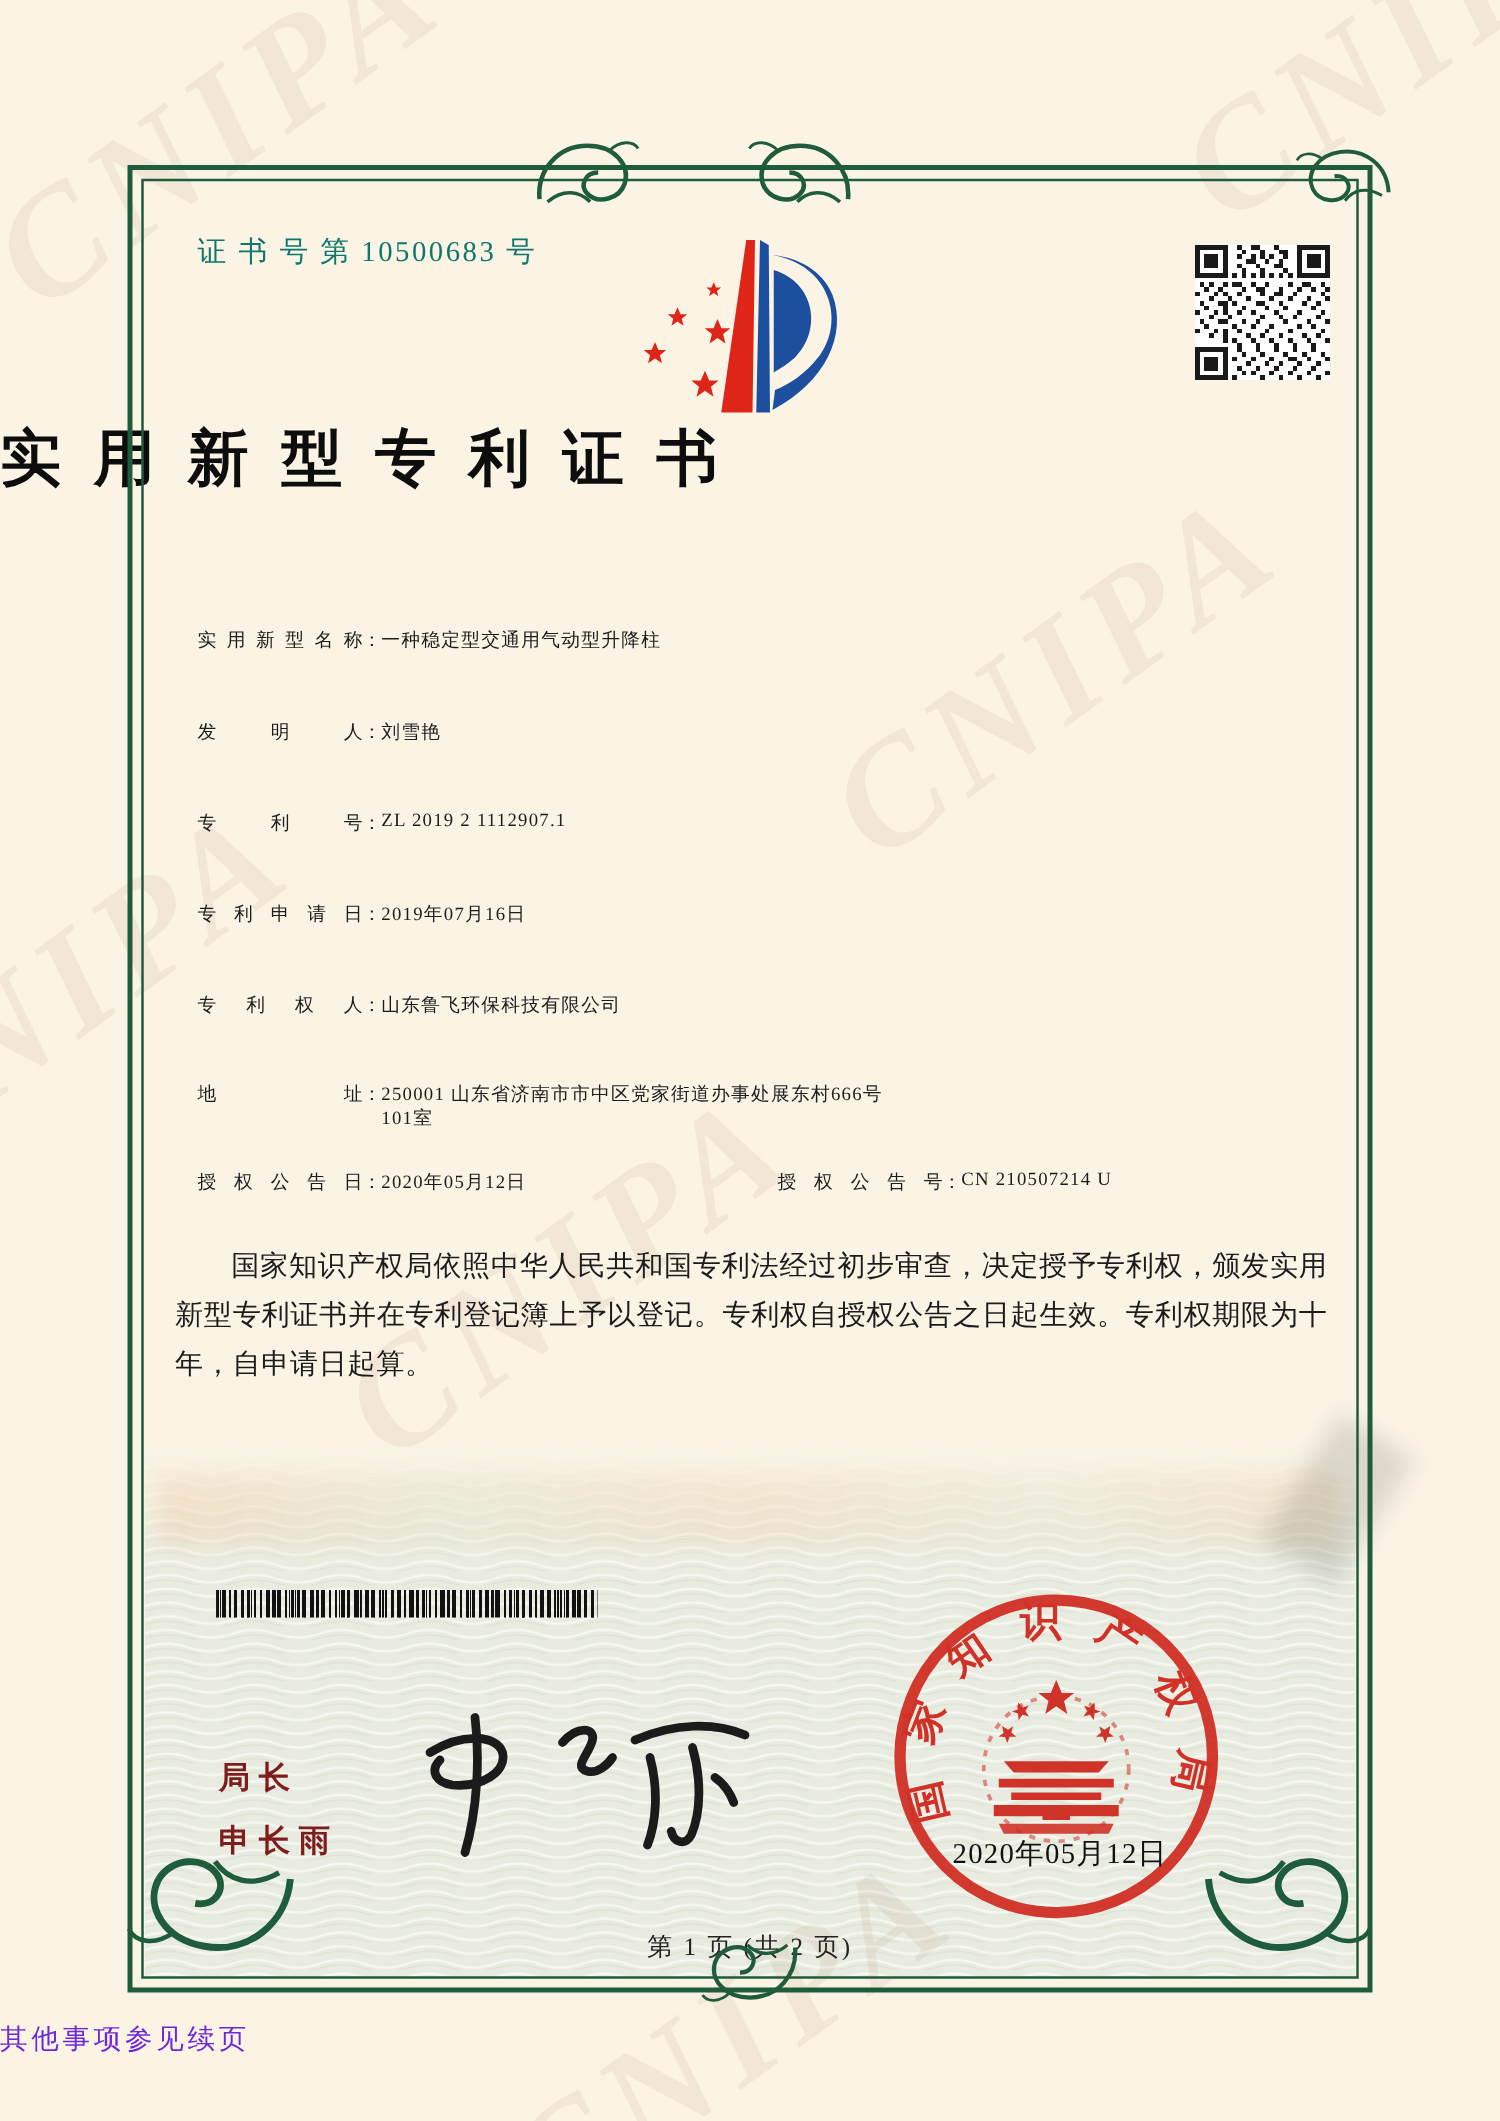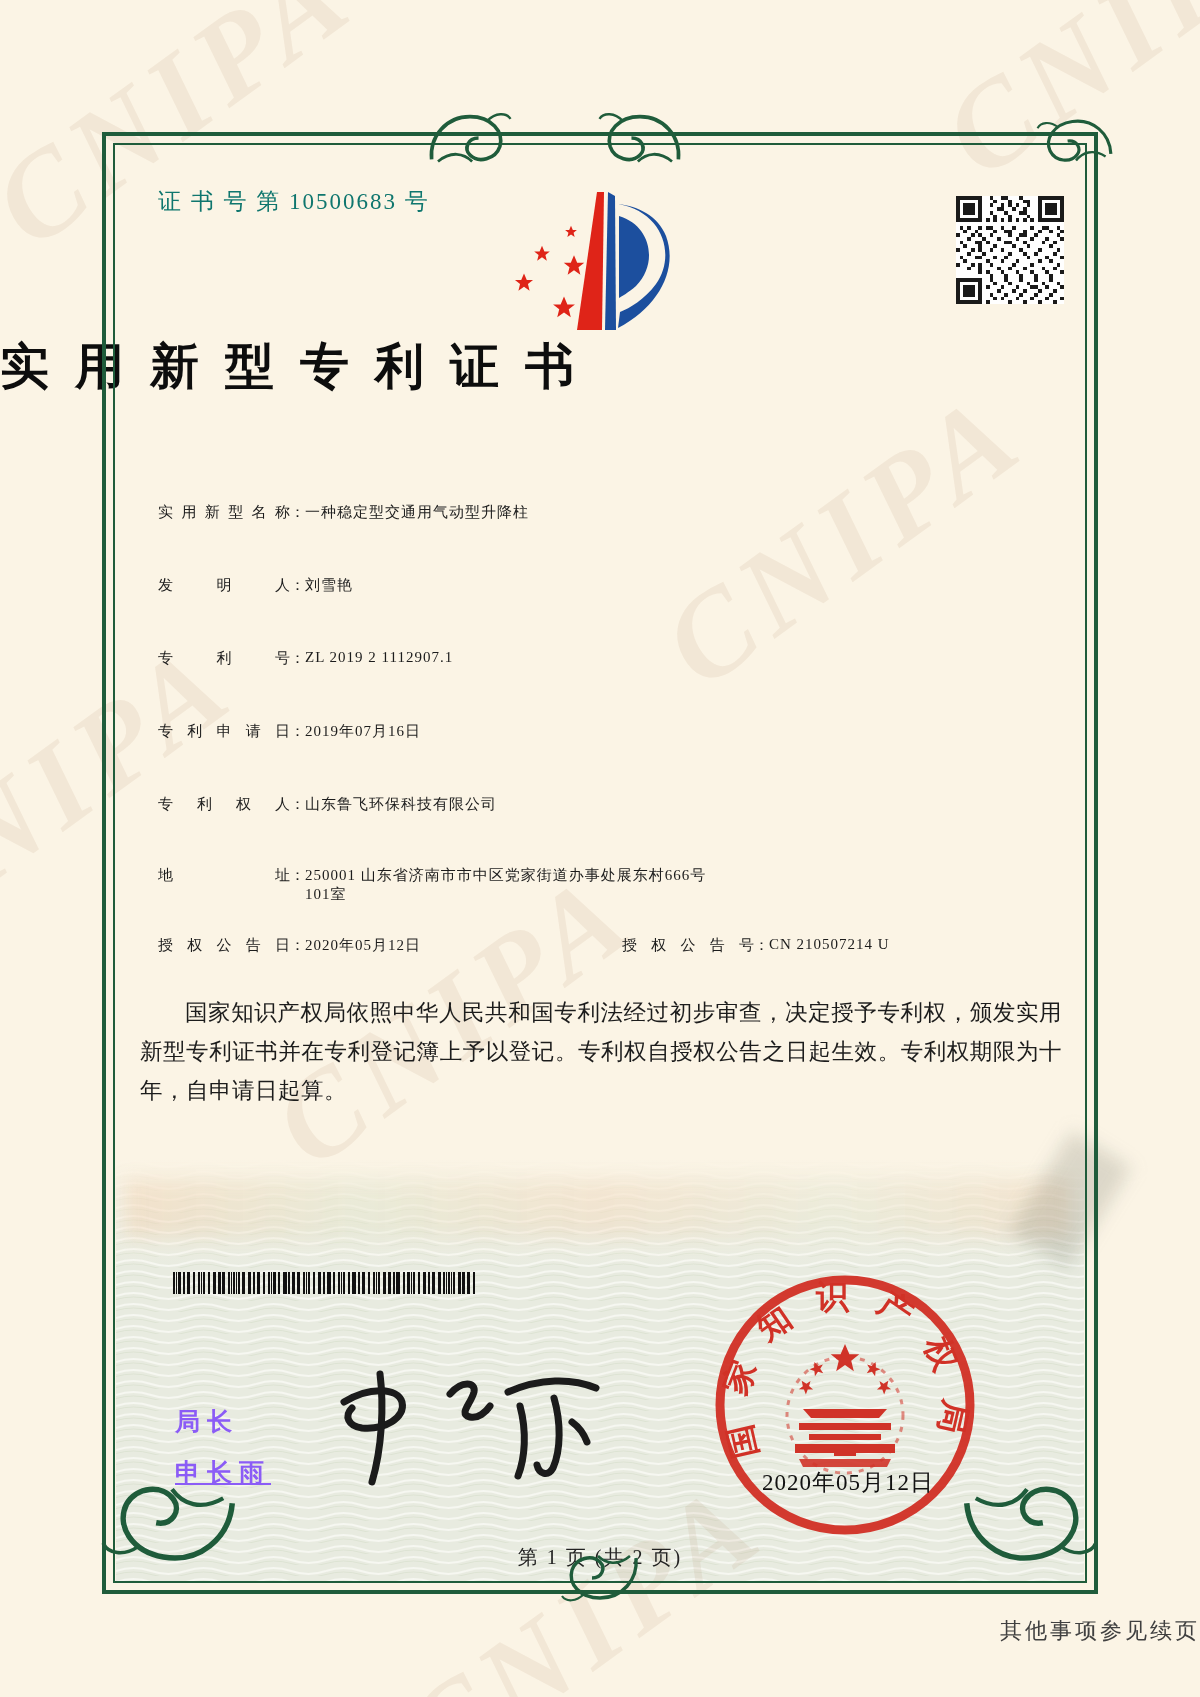--- a/index.html
+++ b/index.html
@@ -52,33 +52,33 @@
   
   .barcode{position:absolute;left:173px;top:1272px;width:305px;height:22px;z-index:3;
     background:
       repeating-linear-gradient(90deg,#111 0 2px,transparent 2px 5px),
       repeating-linear-gradient(90deg,#111 0 1px,transparent 1px 7px),
       repeating-linear-gradient(90deg,transparent 0 3px,#111 3px 4px,transparent 4px 11px);}
 
   
   .director{position:absolute;left:175px;z-index:4;
             font-family:"Liberation Sans","DejaVu Sans",sans-serif;
-            font-weight:bold;font-size:25px;letter-spacing:7px;color:#8b5cf6;}
+            font-weight:bold;font-size:25px;letter-spacing:7px;color:#7f1d1d;}
   .sig{position:absolute;left:300px;top:1362px;z-index:4;}
 
   
   .seal{position:absolute;left:703px;top:1263px;z-index:4;opacity:0.95;}
   .seal-date{position:absolute;left:742px;top:1467px;width:212px;text-align:center;
              font-size:23px;letter-spacing:1px;color:#111;z-index:5;}
 
   
   .page-info{position:absolute;left:0;top:1544px;width:100%;text-align:center;
              font-size:20px;letter-spacing:2px;z-index:3;color:#222;}
-  .cont-note{position:absolute;left:0;top:1616px;width:100%;text-align:right;
-             font-size:22px;letter-spacing:3px;z-index:3;color:#404040;}
+  .cont-note{position:absolute;left:0;top:1616px;width:100%;text-align:left;
+             font-size:22px;letter-spacing:3px;z-index:3;color:#6d28d9;}
 </style>
 </head>
 <body>
 
 <div id="page">
 
   <div class="wm" style="left:-30px;top:30px;">CNIPA</div>
   <div class="wm" style="left:920px;top:-40px;">CNIPA</div>
   <div class="wm" style="left:640px;top:470px;">CNIPA</div>
   <div class="wm" style="left:-150px;top:720px;">CNIPA</div>
@@ -214,21 +214,21 @@
     </span>
   </div>
 
   <div class="paras">
     <p>国家知识产权局依照中华人民共和国专利法经过初步审查，决定授予专利权，颁发实用新型专利证书并在专利登记簿上予以登记。专利权自授权公告之日起生效。专利权期限为十年，自申请日起算。</p>
   </div>
 
   <div class="barcode"></div>
 
   <div class="director" style="top:1405px;">局长</div>
-  <div class="director" style="top:1456px;text-decoration:underline;">申长雨</div>
+  <div class="director" style="top:1456px;">申长雨</div>
 
   <svg class="sig" width="320" height="130" viewBox="0 0 320 130" fill="none" stroke="#1b1b1b" stroke-width="7" stroke-linecap="round">
     <path d="M44 40 C70 24 98 26 102 40 C106 56 84 68 62 66 C48 64 44 54 52 46"></path>
     <path d="M80 12 C84 44 82 86 72 120"></path>
     <path d="M150 32 C162 18 176 20 174 30 C171 42 158 52 170 55 C178 57 186 50 190 44"></path>
     <path d="M208 30 C240 16 272 16 296 26"></path>
     <path d="M220 44 C227 70 225 96 218 114"></path>
     <path d="M254 36 C261 60 261 88 253 106 C248 115 239 112 237 103"></path>
     <path d="M272 60 C279 65 284 72 287 80"></path>
   </svg>

